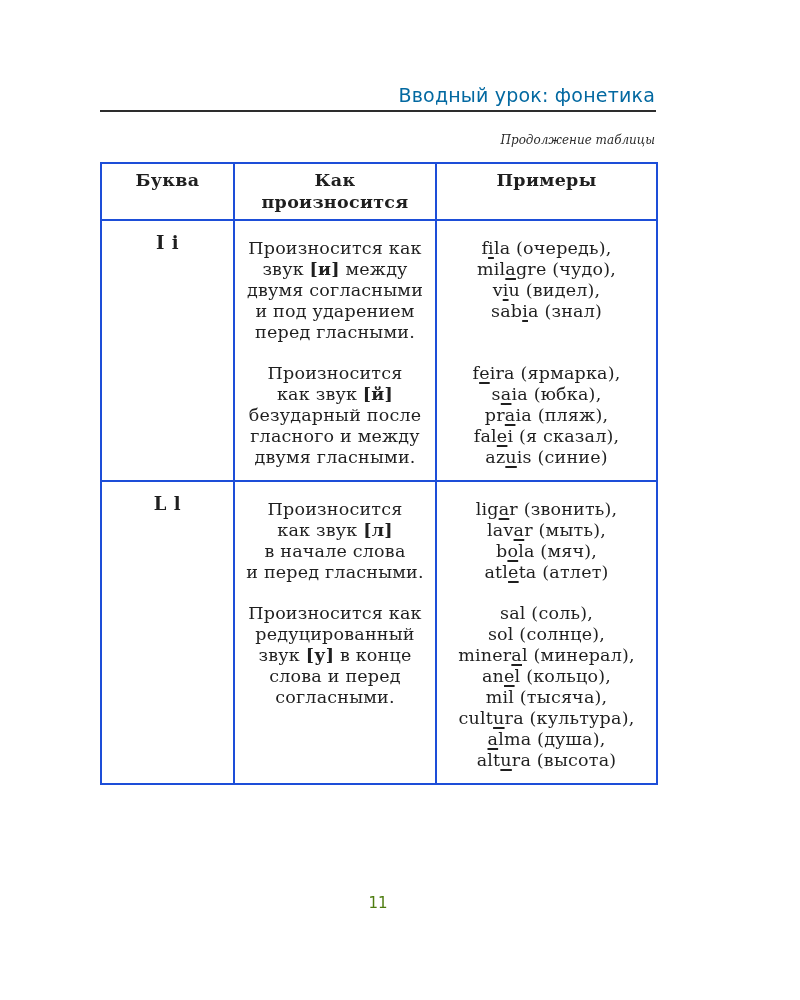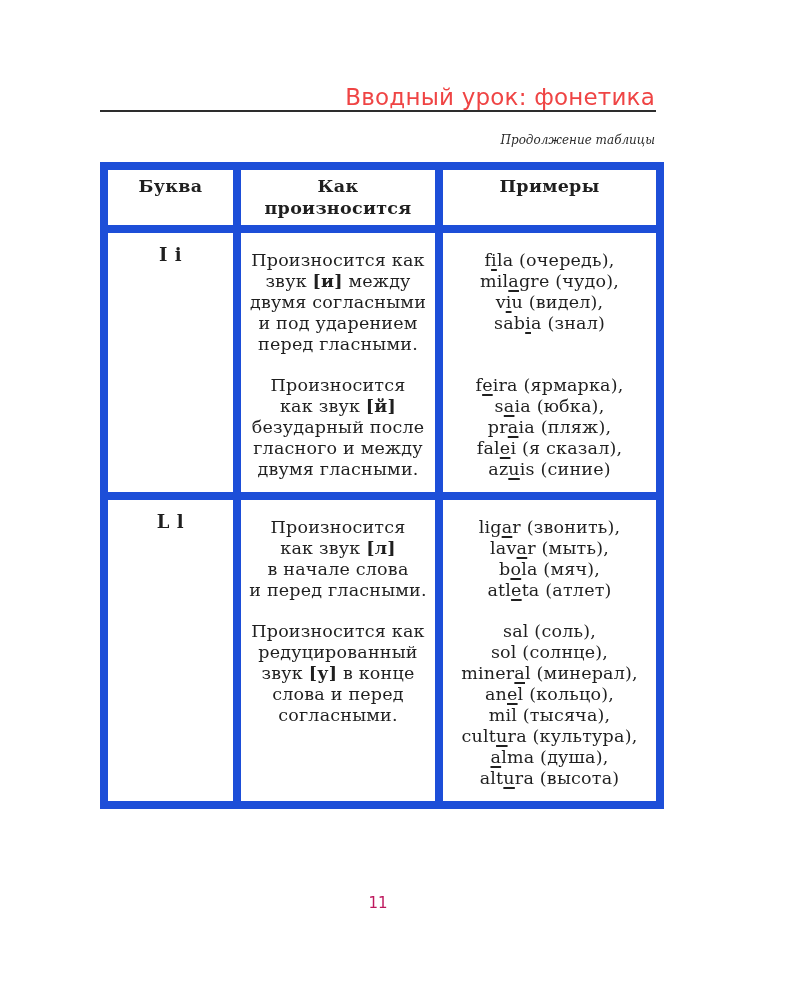--- a/index.html
+++ b/index.html
@@ -10,22 +10,22 @@
     font-family: "DejaVu Serif", serif;
     color: #1f1f1f;
     overflow: hidden;
   }
   .page { position: absolute; inset: 0; }
 
   .running-head {
     position: absolute;
     top: 84px; right: 145px;
     font-family: "DejaVu Sans", sans-serif;
-    font-size: 23px;
-    color: #ef4444;
+    font-size: 19px;
+    color: #0369a1;
     letter-spacing: 0.2px;
     white-space: nowrap;
   }
   .head-rule {
     position: absolute;
     top: 110px; left: 100px; width: 556px; height: 2px;
     background: #2d2d2d;
   }
   .table-caption {
     position: absolute;
@@ -38,21 +38,21 @@
   }
 
   table.phonetics {
     position: absolute;
     top: 162px; left: 100px;
     width: 556px;
     border-collapse: collapse;
     table-layout: fixed;
   }
   .phonetics th, .phonetics td {
-    border: 8px solid #1d4ed8;
+    border: 2px solid #1d4ed8;
     text-align: center;
     vertical-align: top;
   }
   .phonetics th {
     font-family: "DejaVu Serif", serif;
     font-size: 17.5px;
     font-weight: bold;
     line-height: 22px;
     padding: 5px 4px 6px;
     white-space: pre-line;
@@ -80,21 +80,21 @@
     text-underline-offset: 2.5px;
   }
   b { font-weight: bold; }
 
   .page-number {
     position: absolute;
     top: 894px; left: 100px; width: 556px;
     text-align: center;
     font-family: "DejaVu Sans", sans-serif;
     font-size: 15px;
-    color: #be185d;
+    color: #4d7c0f;
   }
 </style>
 </head>
 <body>
 
 <div class="page">
 
   <div class="running-head">Вводный урок: фонетика</div>
 
   <div class="head-rule"></div>

